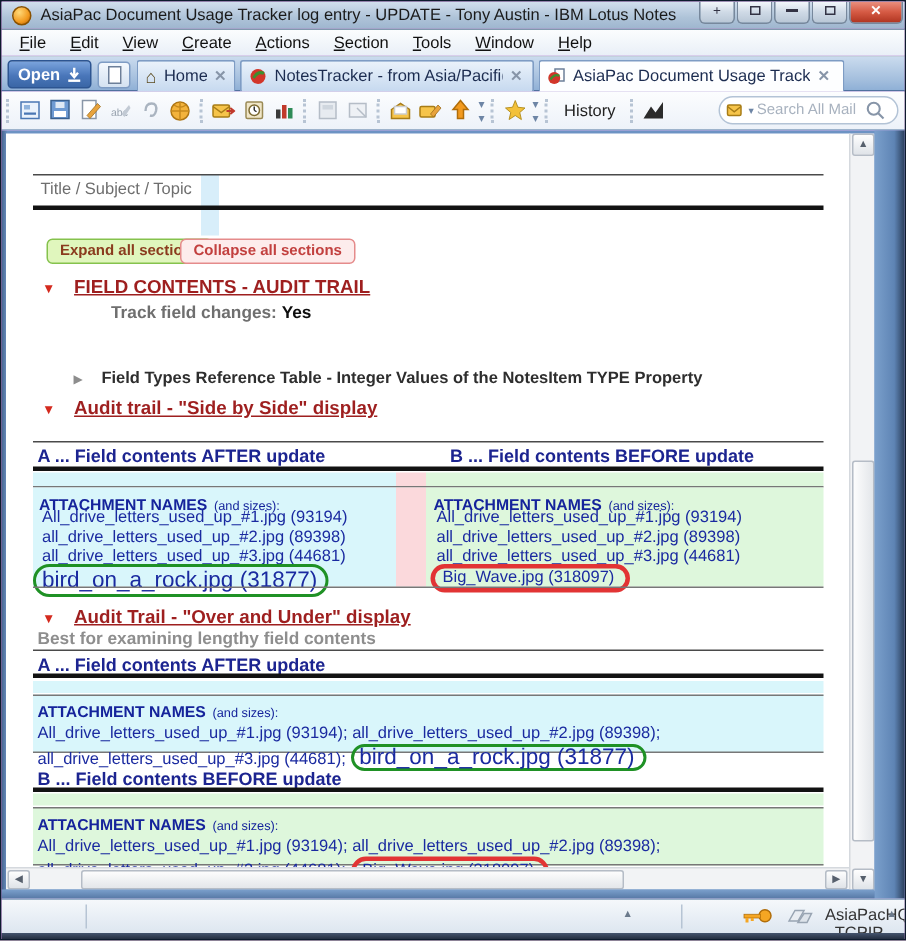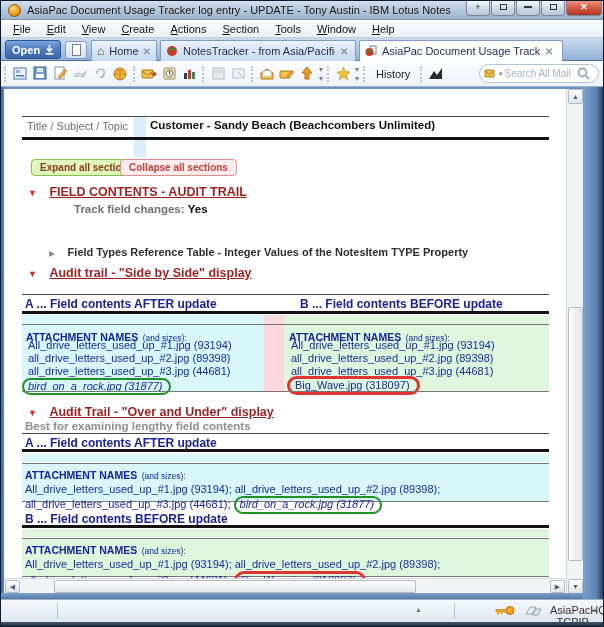--- a/index.html
+++ b/index.html
@@ -99,21 +99,21 @@
   .trackrow b { color:#0e0e0e; }
   .twisty { font-size:8px; color:#8d8d8d; }
   .twistytxt { font-size:11px; font-weight:bold; color:#2e2e2e; }
   .subtitle { font-size:11.5px; font-weight:bold; color:#8e8e8e; }
   .colhead { font-size:12px; font-weight:bold; color:#1c2490; }
   .att-label { font-weight:bold; font-size:10.5px; color:#15239b; }
   .att-note { font-weight:normal; font-size:8.5px; color:#15239b; }
   .att-line { font-size:11px; color:#1a2aa0; white-space:nowrap; }
   .cyanbg { background:#d9f6fb; } .greenbg { background:#def7dc; } .pinkbg { background:#fbd9dc; }
   .circle-green { display:inline-block; border:2.5px solid #1f9125; border-radius:11px; padding:0 6px 1px 4px;
-    font-size:11px; color:#1a2aa0; background:transparent;font-style:italic; }
+    font-size:15px; color:#1a2aa0; background:transparent; }
   .circle-red { display:inline-block; border:3px solid #e23434; border-radius:13px; padding:0 7px 1px 5px;
     font-size:11px; color:#1a2aa0; }
   .ou-text { font-size:11px; color:#1a2aa0; line-height:13px; }
 
   
   .statusbar { position:absolute; left:0; top:598px; width:604px; height:23px;
     background:linear-gradient(#f5f8fb,#dde6f0); border-top:1px solid #9ab0c8; font-size:11px; color:#333; }
   .sb-sep { position:absolute; top:3px; width:1px; height:16px; background:#b6c4d4; }
   .sb-tri { font-size:7px; color:#6b7a8c; }
   .bottom-edge { position:absolute; left:0; top:621px; width:604px; height:6px;
@@ -307,21 +307,20 @@
       </svg>
     </span>
   </div>
 
   <div class="main">
     <div class="page">
 
       <div class="abs bluestrip"></div>
       <div class="abs hline" style="left:18px; top:27px; width:527px;"></div>
       <div class="abs fieldlabel">Title / Subject / Topic</div>
-      <div class="abs fieldvalue">Customer - Sandy Beach (Beachcombers Unlimited)</div>
       <div class="abs thick" style="left:18px; top:48px; width:527px;"></div>
 
       <div class="abs pillbtn pill-expand">Expand all sections</div>
       <div class="abs pillbtn pill-collapse">Collapse all sections</div>
 
       <div class="abs" style="left:24px; top:93px;">
         <span class="sec-tri">▼</span>
         <span class="sec-head" style="margin-left:8px;">FIELD CONTENTS - AUDIT TRAIL</span>
       </div>
       <div class="abs trackrow">

